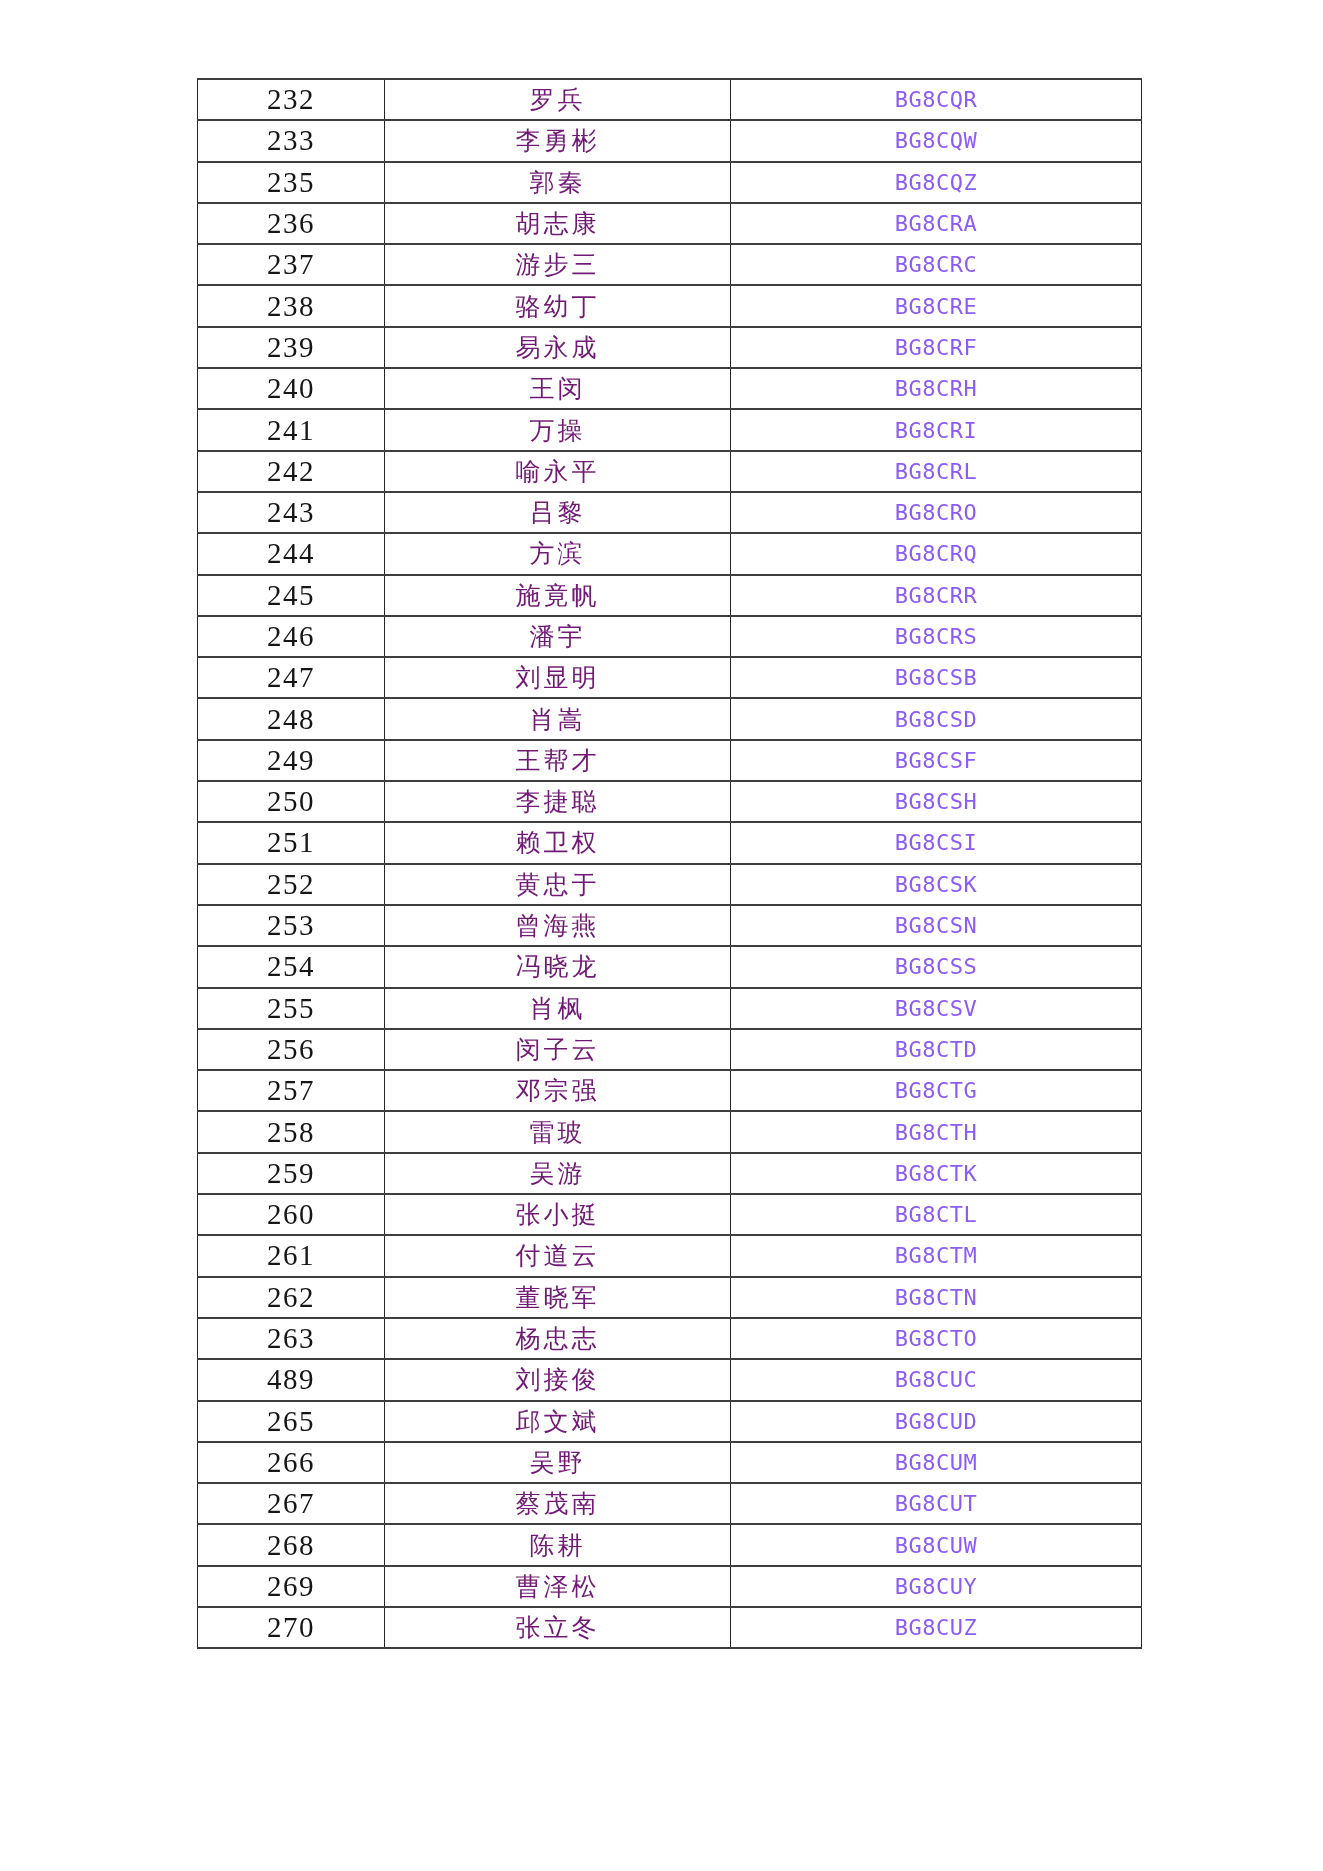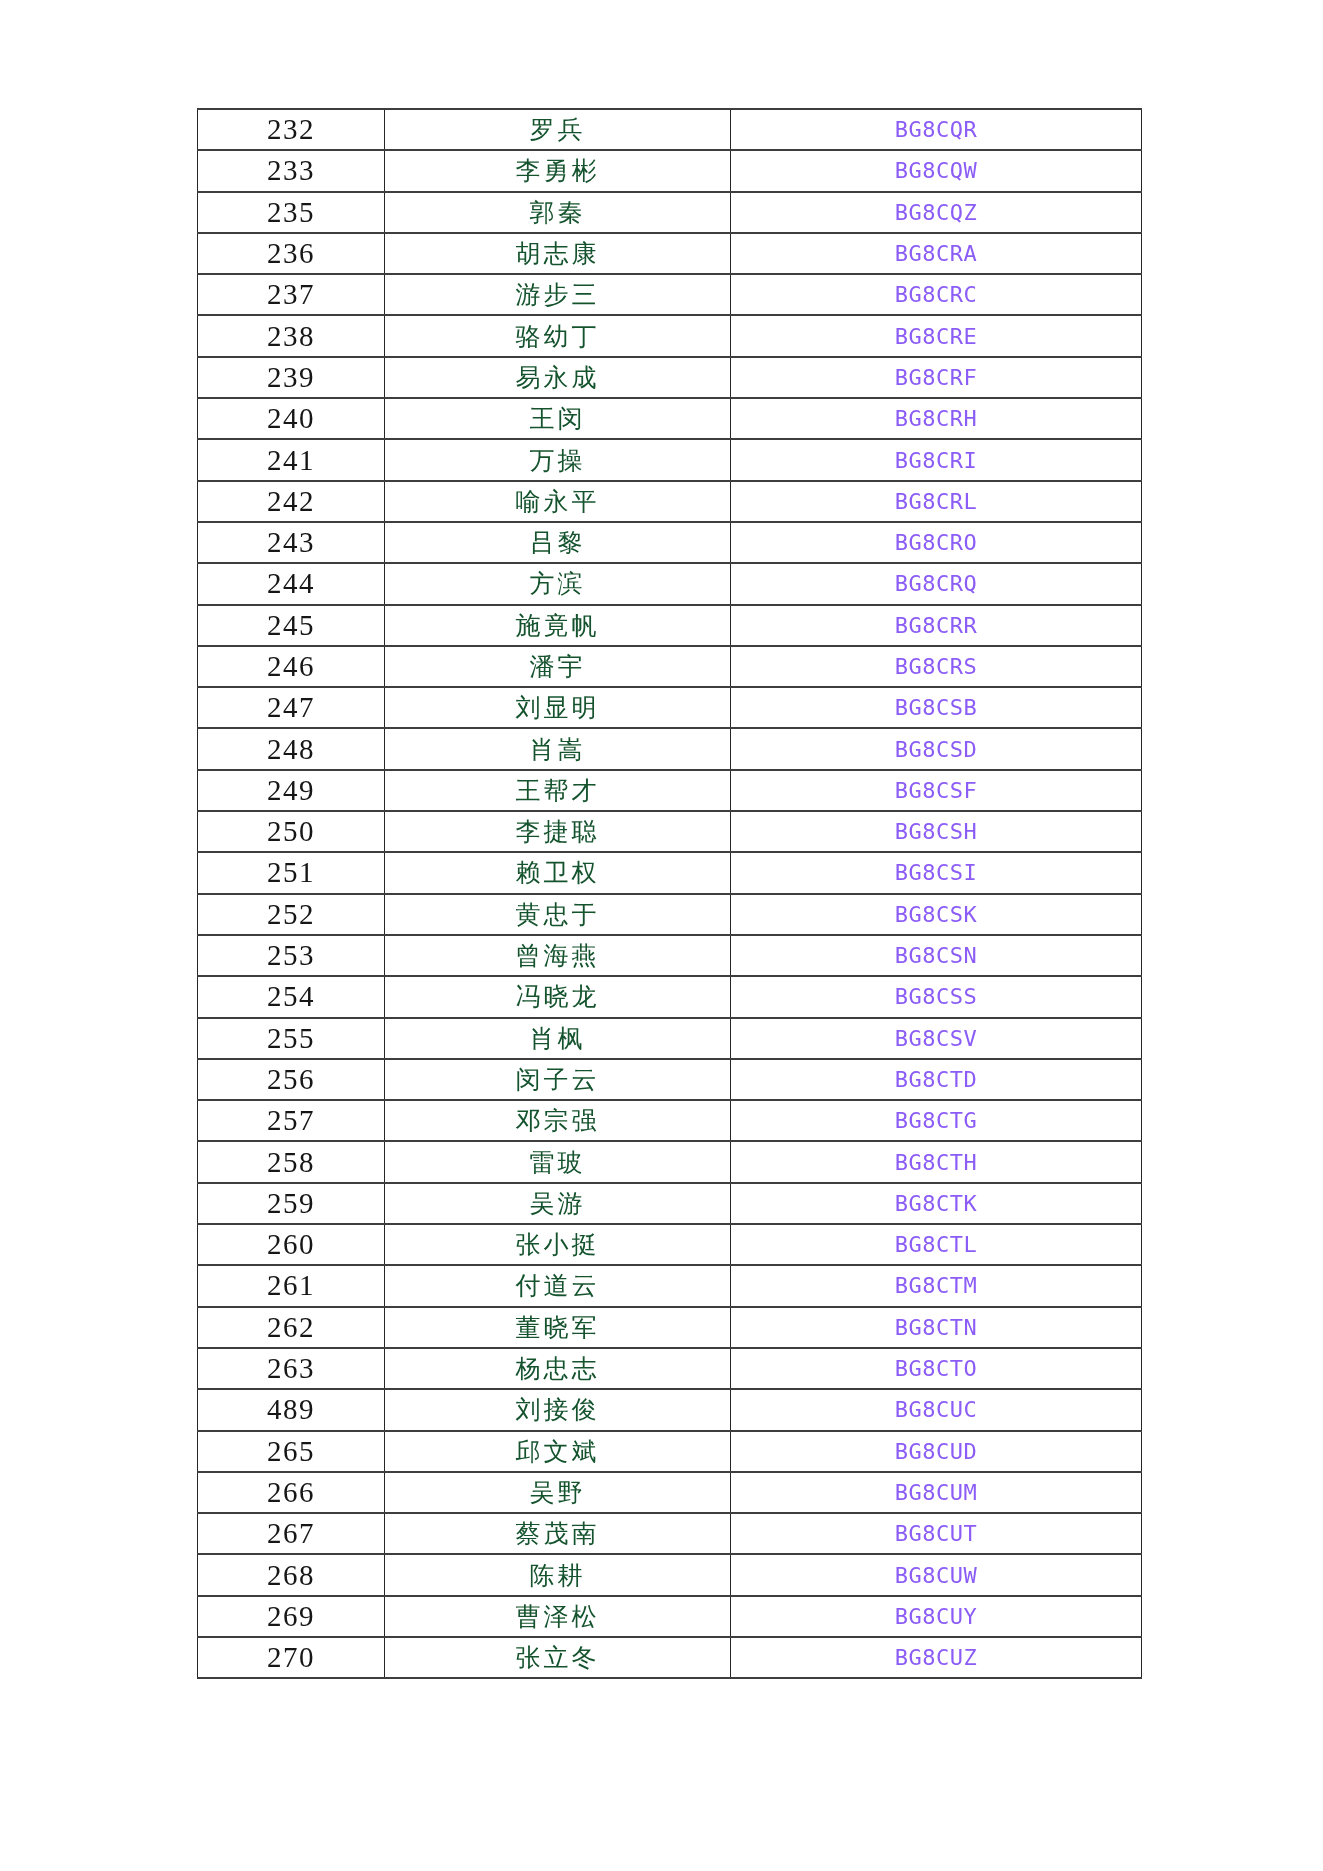--- a/index.html
+++ b/index.html
@@ -10,21 +10,21 @@
   .page {
     position: relative;
     width: 1323px;
     height: 1871px;
     background: #ffffff;
     overflow: hidden;
   }
   table.roster {
     position: absolute;
     left: 197px;
-    top: 108px;
+    top: 78px;
     width: 941px;
     border-collapse: collapse;
     table-layout: fixed;
   }
   table.roster tr {
     height: 41.3px;
   }
   table.roster td {
     padding: 0;
     vertical-align: middle;
@@ -41,21 +41,21 @@
     font-family: "Liberation Serif", "DejaVu Serif", serif;
     font-size: 29px;
     letter-spacing: 1.5px;
     color: #161616;
   }
   td.col-name {
     width: 345px;
     font-family: "Liberation Serif", "DejaVu Serif", serif;
     font-size: 25px;
     letter-spacing: 3px;
-    color: #14532d;
+    color: #701a75;
   }
   td.col-call {
     width: 410px;
     font-family: "DejaVu Sans Mono", "Liberation Mono", monospace;
     font-size: 22px;
     letter-spacing: 0.5px;
     color: #8b5cf6;
   }
 </style>
 </head>

